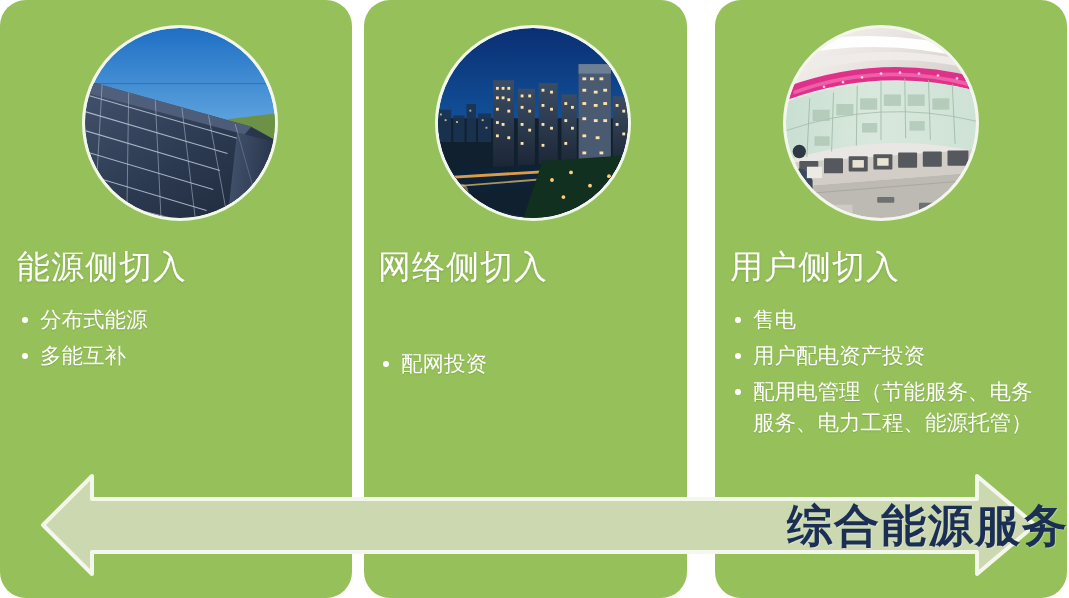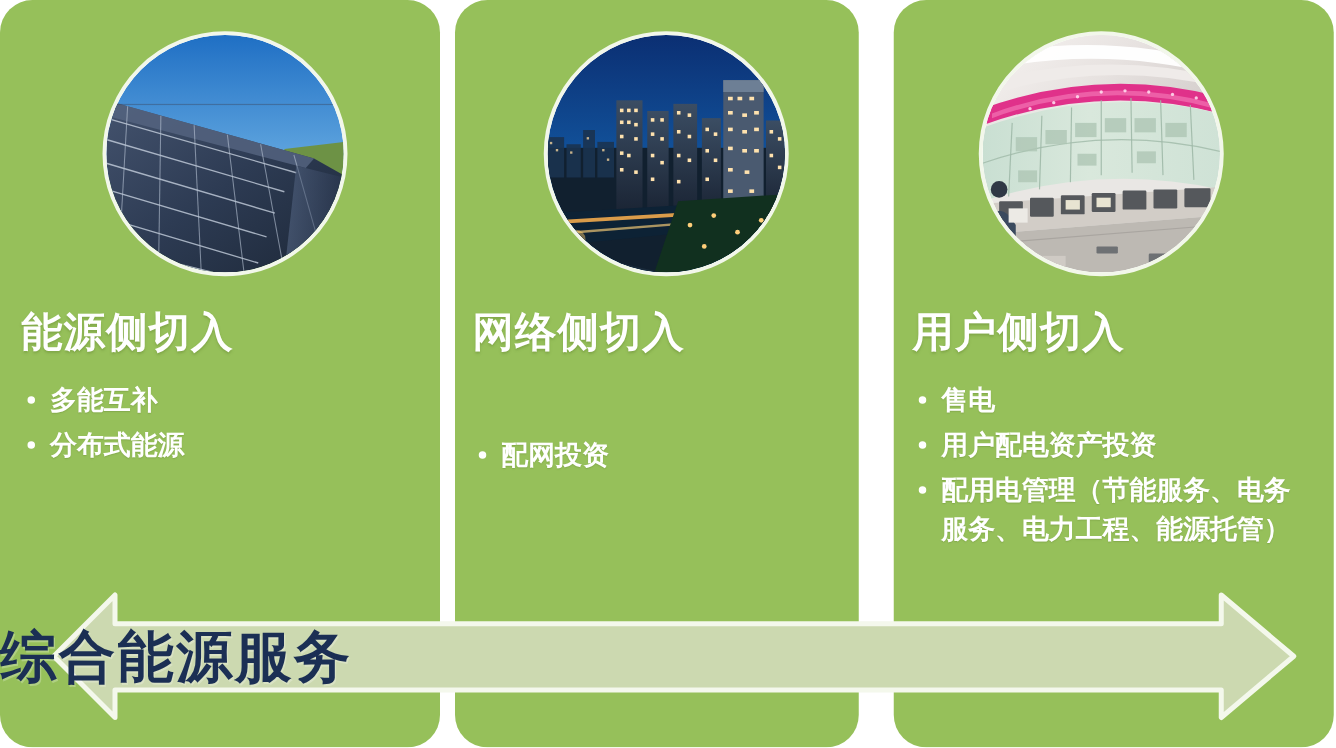--- a/index.html
+++ b/index.html
@@ -10,21 +10,20 @@
     overflow:hidden;
   }
   .stage{position:relative;width:1069px;height:598px;overflow:hidden;background:#fff;}
 
   
   .panel{
     position:absolute;top:0;height:598px;
     background:#96c05a;
     border-radius:26px;
     overflow:hidden;
-    font-weight:bold;
   }
   #panel-0{left:0px;width:352px;}
   #panel-1{left:364px;width:323px;}
   #panel-2{left:715px;width:352px;}
 
   
   .photo-wrap{
     position:absolute;
     width:196px;height:196px;
     border-radius:50%;
@@ -76,21 +75,21 @@
     border-radius:50%;
     background:#ffffff;
   }
 
   
   .arrow-layer{position:absolute;left:0;top:0;width:1069px;height:598px;pointer-events:none;}
   .arrow-label{
     position:absolute;
     left:0;width:1069px;
     top:500px;
-    text-align:left;
+    text-align:right;
     font-size:45px;
     font-weight:bold;
     color:#1b2f54;
     letter-spacing:2px;
     line-height:52px;
     font-family:"Liberation Sans","DejaVu Sans",sans-serif;
     text-shadow:1px 1px 0 rgba(255,255,255,.25);
   }
 </style>
 </head>
@@ -141,22 +140,22 @@
           </g>
           <g fill="#3b4a63" opacity="0.45">
             <rect x="0" y="58" width="200" height="1"></rect>
           </g>
           <path d="M160 110 L200 120 L200 200 L150 200 Z" fill="url(#pan2)" opacity="0.55"></path>
         </svg>
       </div>
     </div>
     <div class="panel-title">能源侧切入</div>
     <ul class="bullets">
+      <li>分布式能源</li>
       <li>多能互补</li>
-      <li>分布式能源</li>
     </ul>
   </div>
 
   <div class="panel" id="panel-1">
     <div class="photo-wrap">
       <div class="photo">
         <svg viewBox="0 0 200 200" preserveAspectRatio="xMidYMid slice" aria-hidden="true">
           <defs>
             <linearGradient id="nsky" x1="0" y1="0" x2="0" y2="1">
               <stop offset="0%" stop-color="#0b2f73"></stop>

